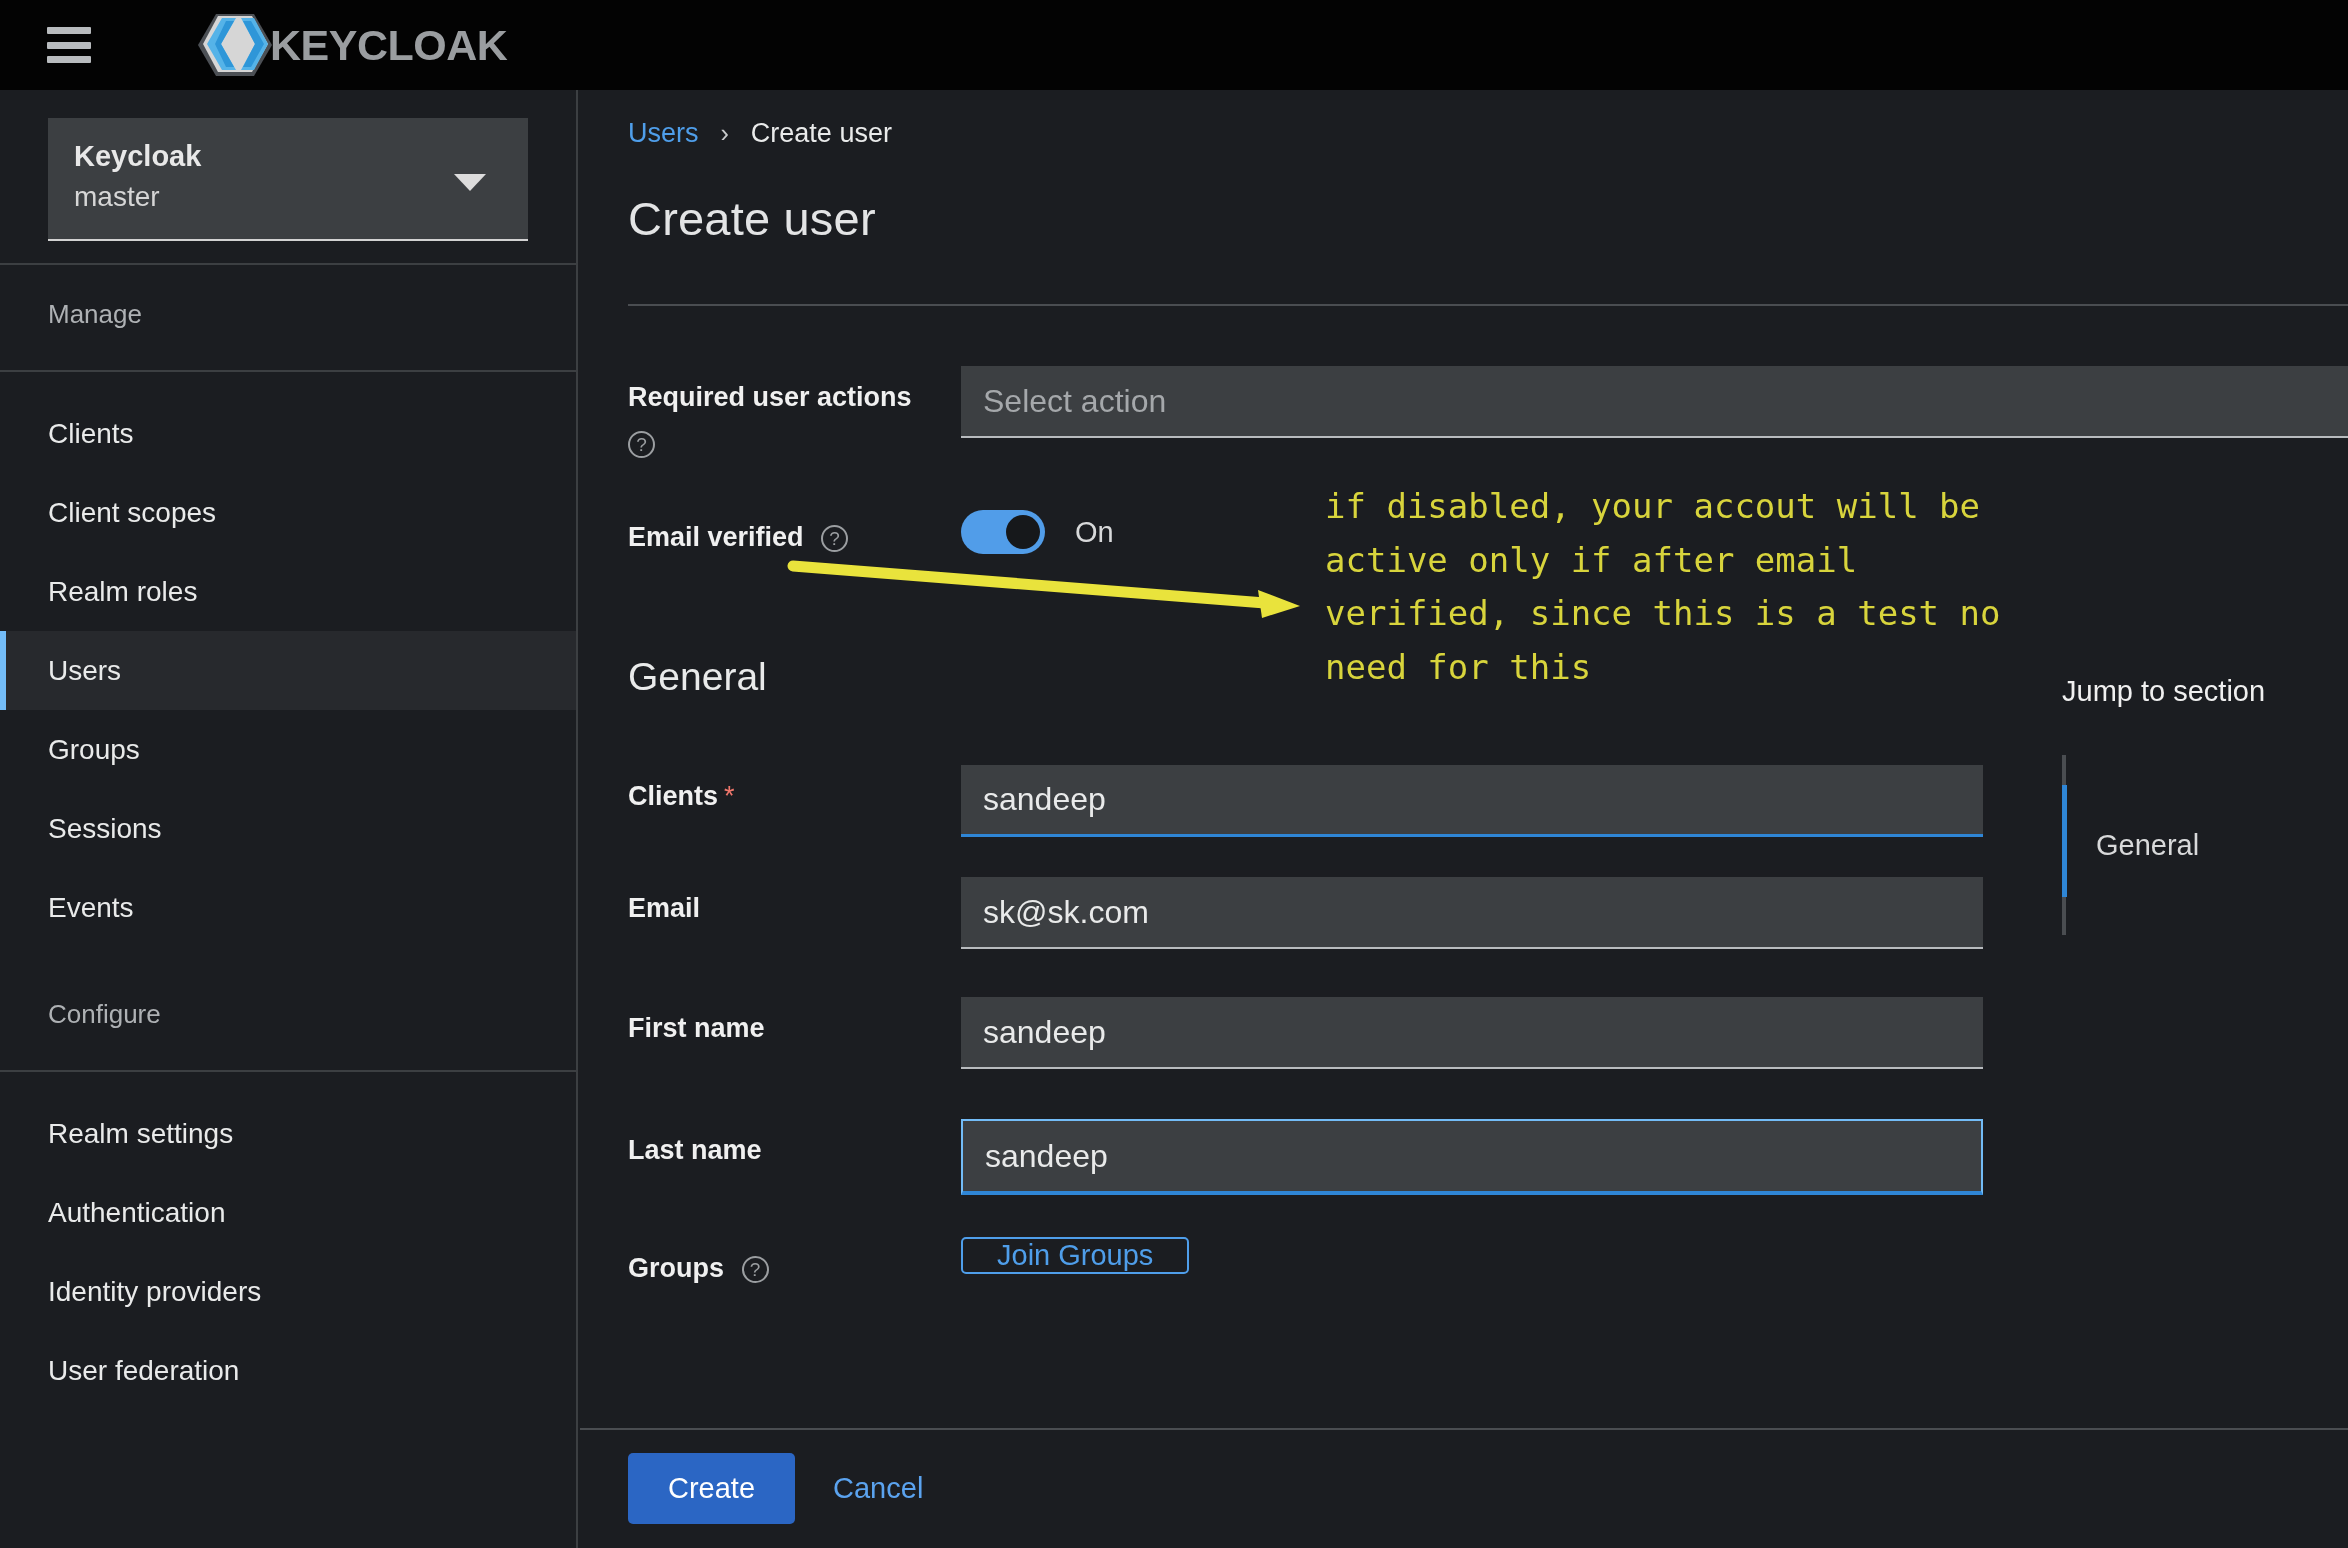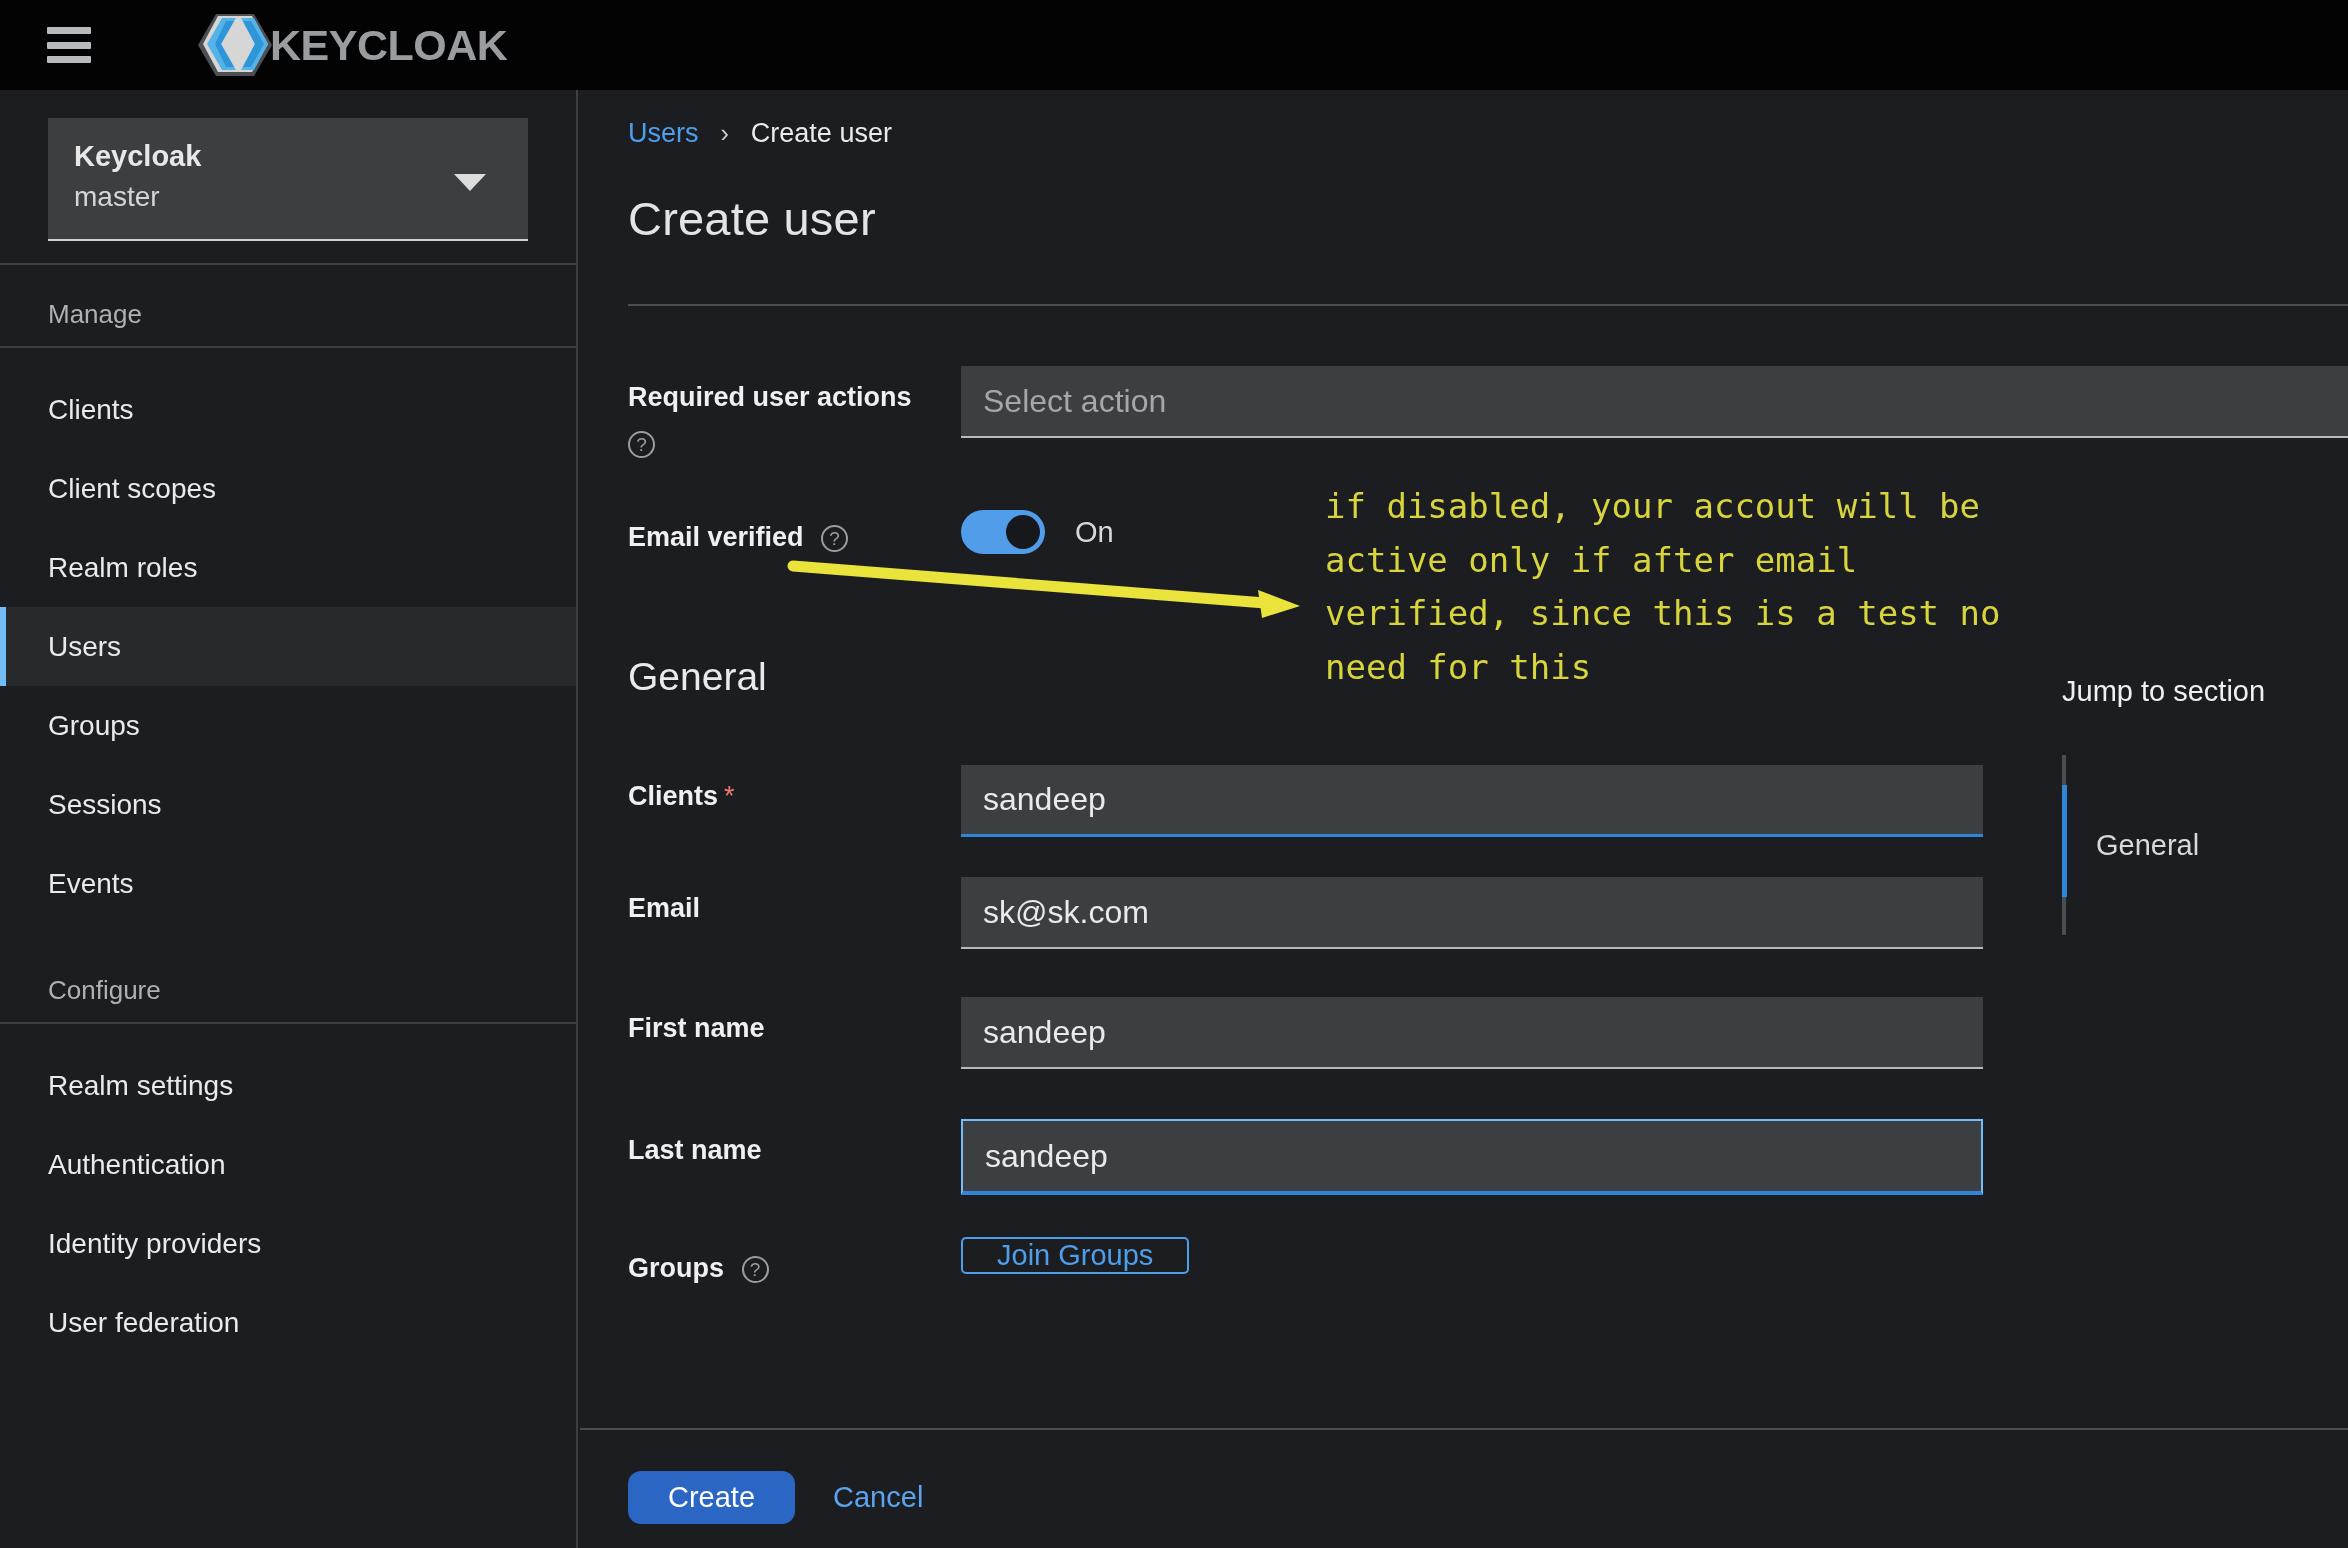--- a/index.html
+++ b/index.html
@@ -61,21 +61,21 @@
   .realm-caret {
     position: absolute; right: 42px; top: 56px;
     width: 0; height: 0;
     border-left: 16px solid transparent;
     border-right: 16px solid transparent;
     border-top: 17px solid #dcdcdc;
   }
 
   .nav-sep { height: 2px; background: #3c3f42; width: 578px; }
   .nav-group-title {
-    padding: 34px 48px 16px 48px;
+    padding: 34px 48px 40px 48px;
     font-size: 26px; color: #aeb1b4;
   }
   .nav-item {
     padding: 22px 48px 22px 48px;
     font-size: 28px; color: #e9eaea;
     position: relative; cursor: pointer;
     line-height: 1.25;
   }
   .nav-item.active {
     background: #27292d;
@@ -196,23 +196,23 @@
   .footer-rule {
     position: absolute; left: 0; bottom: 118px;
     width: 1768px; height: 2px; background: #4a4d51;
   }
   .footer {
     position: absolute; left: 48px; bottom: 24px;
     display: flex; align-items: center;
   }
   .btn-create {
     background: #2b66c4; color: #ffffff;
-    border: none; border-radius: 13px;
+    border: none; border-radius: 5px;
     font-size: 29px; font-family: "Liberation Sans", sans-serif;
-    padding: 10px 40px; cursor: pointer;
+    padding: 19px 40px; cursor: pointer;
   }
   .btn-cancel {
     background: transparent; border: none;
     color: #5ba3ef; font-size: 29px;
     font-family: "Liberation Sans", sans-serif;
     margin-left: 38px; cursor: pointer;
   }
 
   
   .annot-text {

